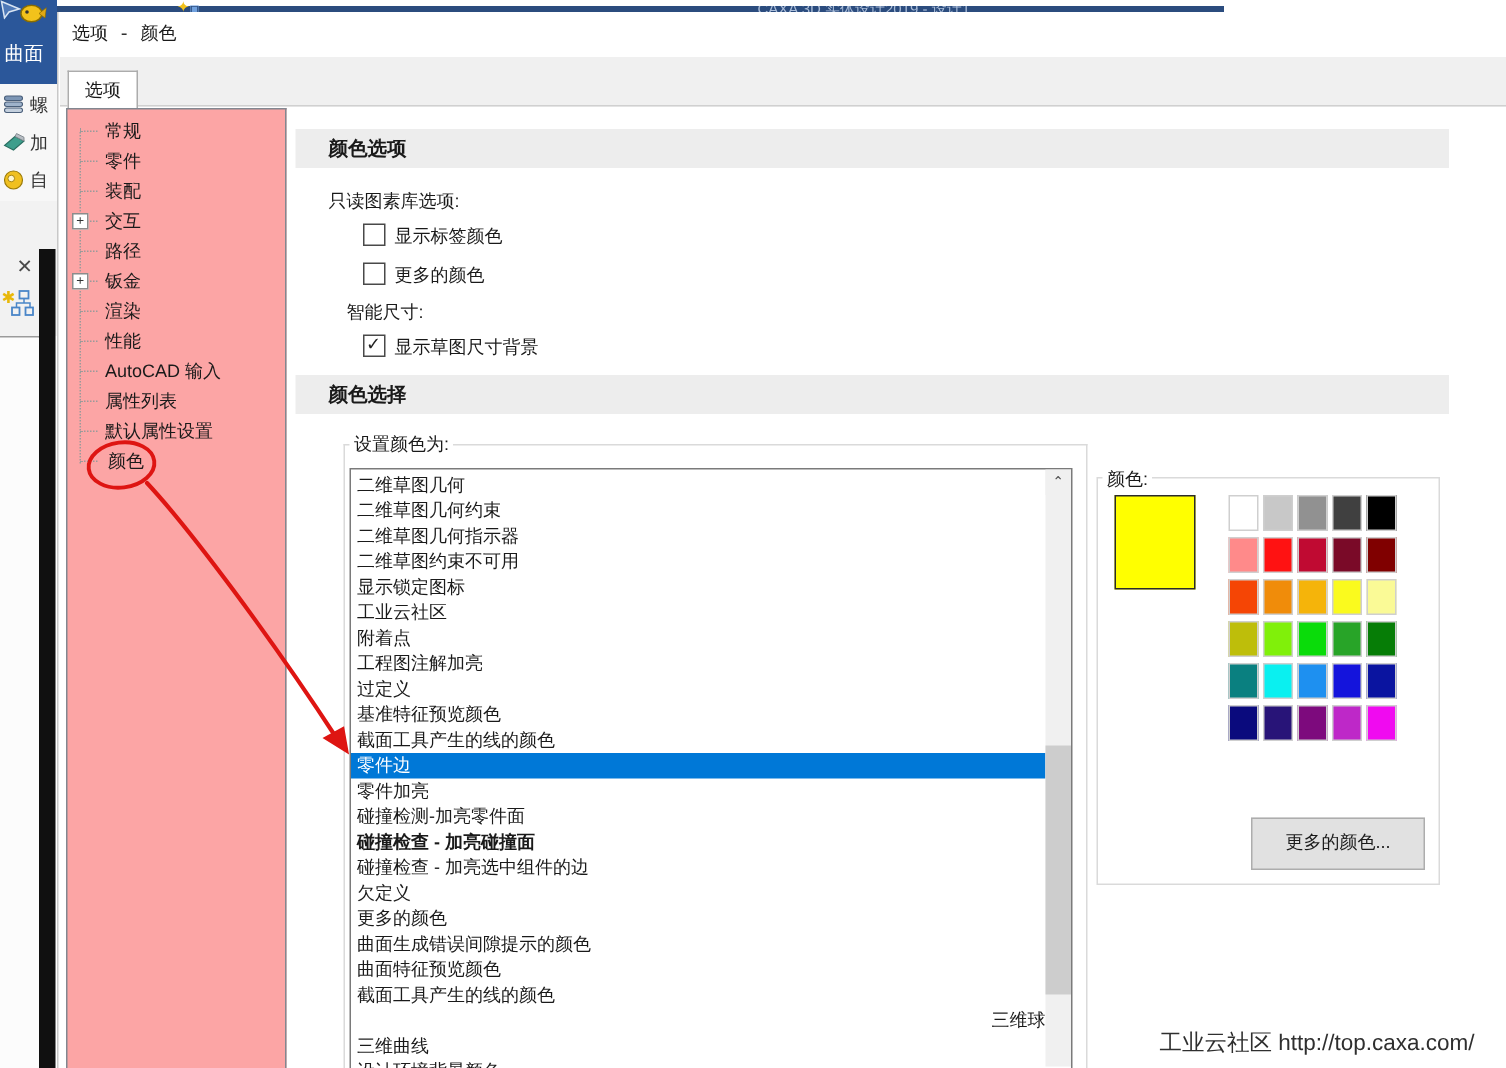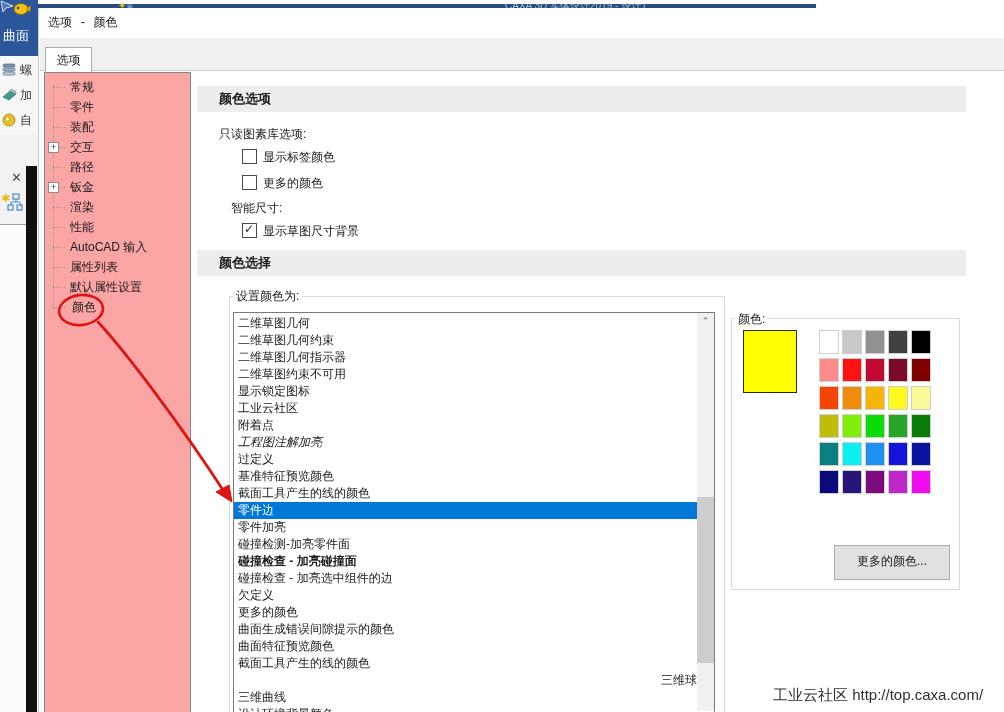--- a/index.html
+++ b/index.html
@@ -207,21 +207,21 @@
 
   <div id="color-list" class="abs">
     <div id="list-rows">
         <div class="list-row" style="top: 2px;">二维草图几何</div>
         <div class="list-row" style="top: 19px;">二维草图几何约束</div>
         <div class="list-row" style="top: 36px;">二维草图几何指示器</div>
         <div class="list-row" style="top: 53px;">二维草图约束不可用</div>
         <div class="list-row" style="top: 70px;">显示锁定图标</div>
         <div class="list-row" style="top: 87px;">工业云社区</div>
         <div class="list-row" style="top: 104px;">附着点</div>
-        <div class="list-row" style="top: 121px; font-style: italic;">工程图注解加亮</div>
+        <div class="list-row" style="top: 121px;">工程图注解加亮</div>
         <div class="list-row" style="top: 138px;">过定义</div>
         <div class="list-row" style="top: 155px;">基准特征预览颜色</div>
         <div class="list-row" style="top: 172px;">截面工具产生的线的颜色</div>
         <div class="list-row selected" style="top: 189px;">零件边</div>
         <div class="list-row" style="top: 206px;">零件加亮</div>
         <div class="list-row" style="top: 223px;">碰撞检测-加亮零件面</div>
         <div class="list-row" style="top: 240px; font-weight: bold;">碰撞检查 - 加亮碰撞面</div>
         <div class="list-row" style="top: 257px;">碰撞检查 - 加亮选中组件的边</div>
         <div class="list-row" style="top: 274px;">欠定义</div>
         <div class="list-row" style="top: 291px;">更多的颜色</div>

